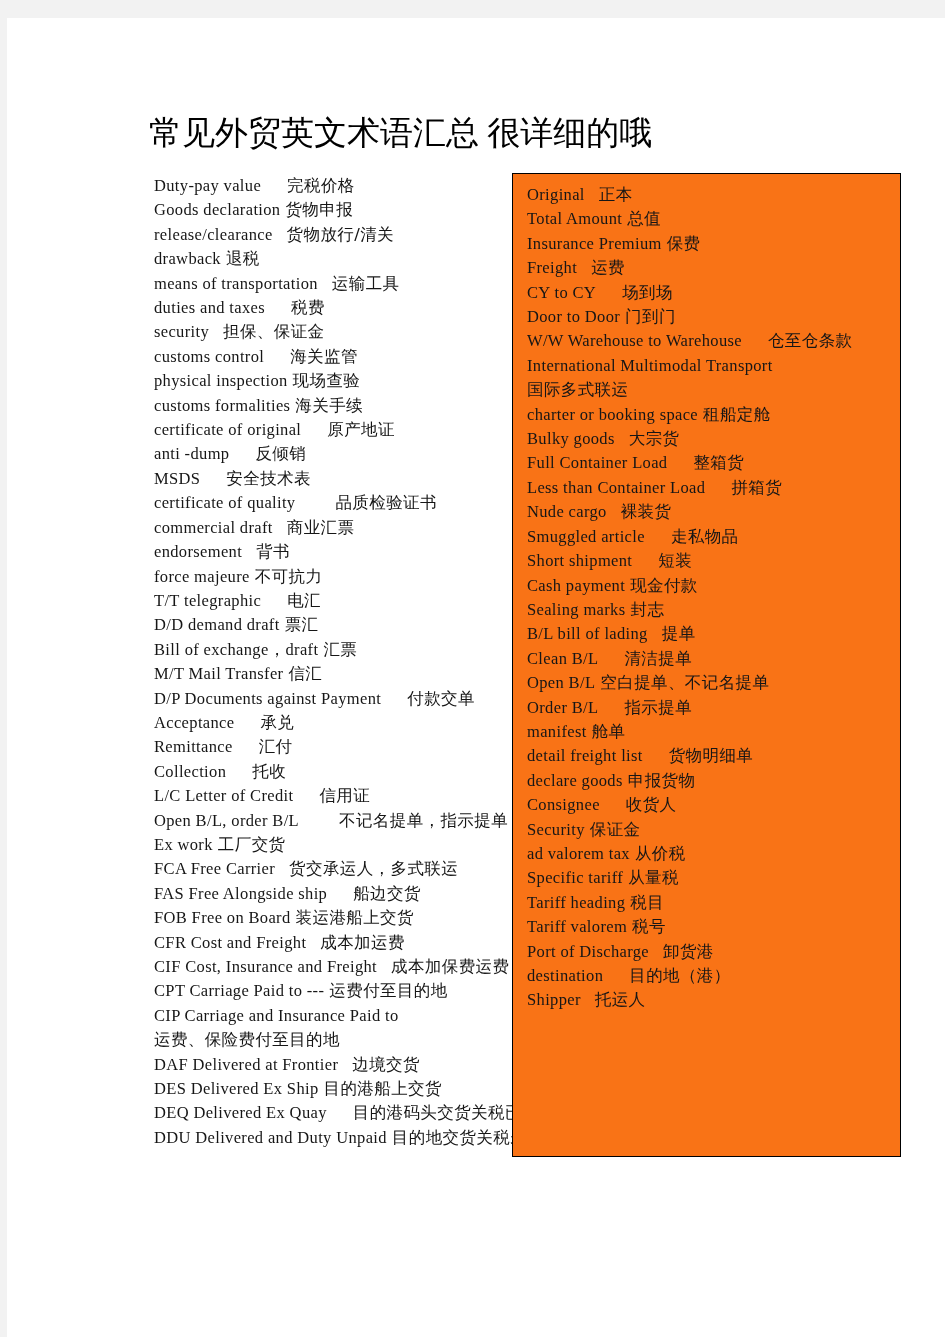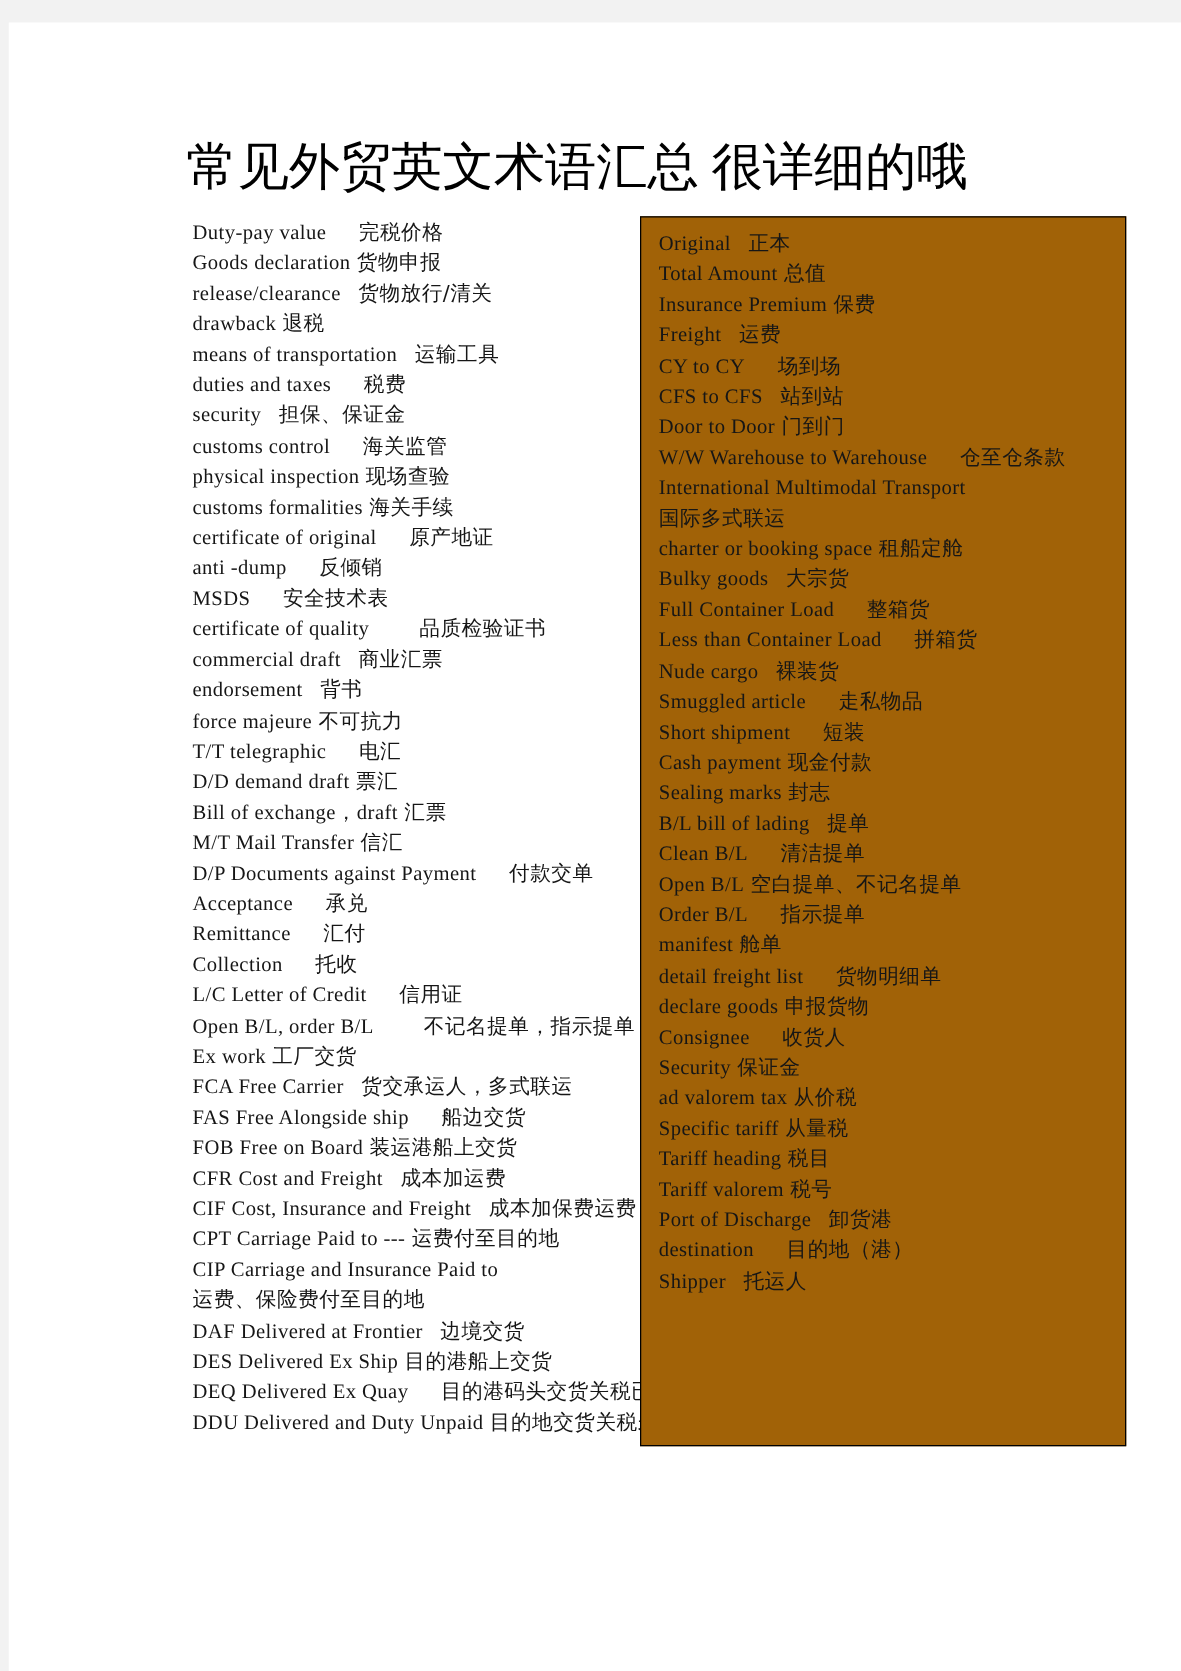--- a/index.html
+++ b/index.html
@@ -19,21 +19,21 @@
     top: 18px;
     width: 938px;
     height: 1319px;
     background: #ffffff;
     box-sizing: border-box;
   }
   #doc-title {
     position: absolute;
     left: 142px;
     top: 94px;
-    font-size: 41px;
+    font-size: 33px;
     line-height: 42px;
     letter-spacing: 0px;
     color: #000000;
     white-space: nowrap;
     font-family: "Liberation Serif", "DejaVu Serif", serif;
   }
   .col {
     position: absolute;
     color: #161616;
     font-size: 16.5px;
@@ -45,21 +45,21 @@
     width: 400px;
   }
   #right-box {
     position: absolute;
     left: 505px;
     top: 155px;
     width: 389px;
     height: 984px;
     border: 1.6px solid #000000;
     box-sizing: border-box;
-    background: #a16207;
+    background: #f97316;
   }
   #right-col {
     left: 14px;
     top: 9px;
     width: 372px;
   }
   .entry {
     white-space: nowrap;
     margin: 0;
     padding: 0;
@@ -129,21 +129,20 @@
       <div class="entry"><span class="en">DDU  Delivered  and  Duty  Unpaid</span><span class="gap-s"></span><span class="zh">目的地交货关税未付</span></div>
     </div>
 
   <div id="right-box">
     <div class="col" id="right-col">
         <div class="entry"><span class="en">Original</span><span class="gap-m"></span><span class="zh">正本</span></div>
         <div class="entry"><span class="en">Total  Amount</span><span class="gap-s"></span><span class="zh">总值</span></div>
         <div class="entry"><span class="en">Insurance  Premium</span><span class="gap-s"></span><span class="zh">保费</span></div>
         <div class="entry"><span class="en">Freight</span><span class="gap-m"></span><span class="zh">运费</span></div>
         <div class="entry"><span class="en">CY  to  CY</span><span class="gap-l"></span><span class="zh">场到场</span></div>
-        <div class="entry"><span class="en">CFS  to  CFS</span><span class="gap-m"></span><span class="zh">站到站</span></div>
         <div class="entry"><span class="en">Door  to  Door</span><span class="gap-s"></span><span class="zh">门到门</span></div>
         <div class="entry"><span class="en">W/W  Warehouse  to  Warehouse</span><span class="gap-l"></span><span class="zh">仓至仓条款</span></div>
         <div class="entry wrap"><span class="en">International  Multimodal  Transport</span><br><span class="zh">国际多式联运</span></div>
         <div class="entry"><span class="en">charter  or  booking  space</span><span class="gap-s"></span><span class="zh">租船定舱</span></div>
         <div class="entry"><span class="en">Bulky  goods</span><span class="gap-m"></span><span class="zh">大宗货</span></div>
         <div class="entry"><span class="en">Full  Container  Load</span><span class="gap-l"></span><span class="zh">整箱货</span></div>
         <div class="entry"><span class="en">Less  than  Container  Load</span><span class="gap-l"></span><span class="zh">拼箱货</span></div>
         <div class="entry"><span class="en">Nude  cargo</span><span class="gap-m"></span><span class="zh">裸装货</span></div>
         <div class="entry"><span class="en">Smuggled  article</span><span class="gap-l"></span><span class="zh">走私物品</span></div>
         <div class="entry"><span class="en">Short  shipment</span><span class="gap-l"></span><span class="zh">短装</span></div>

